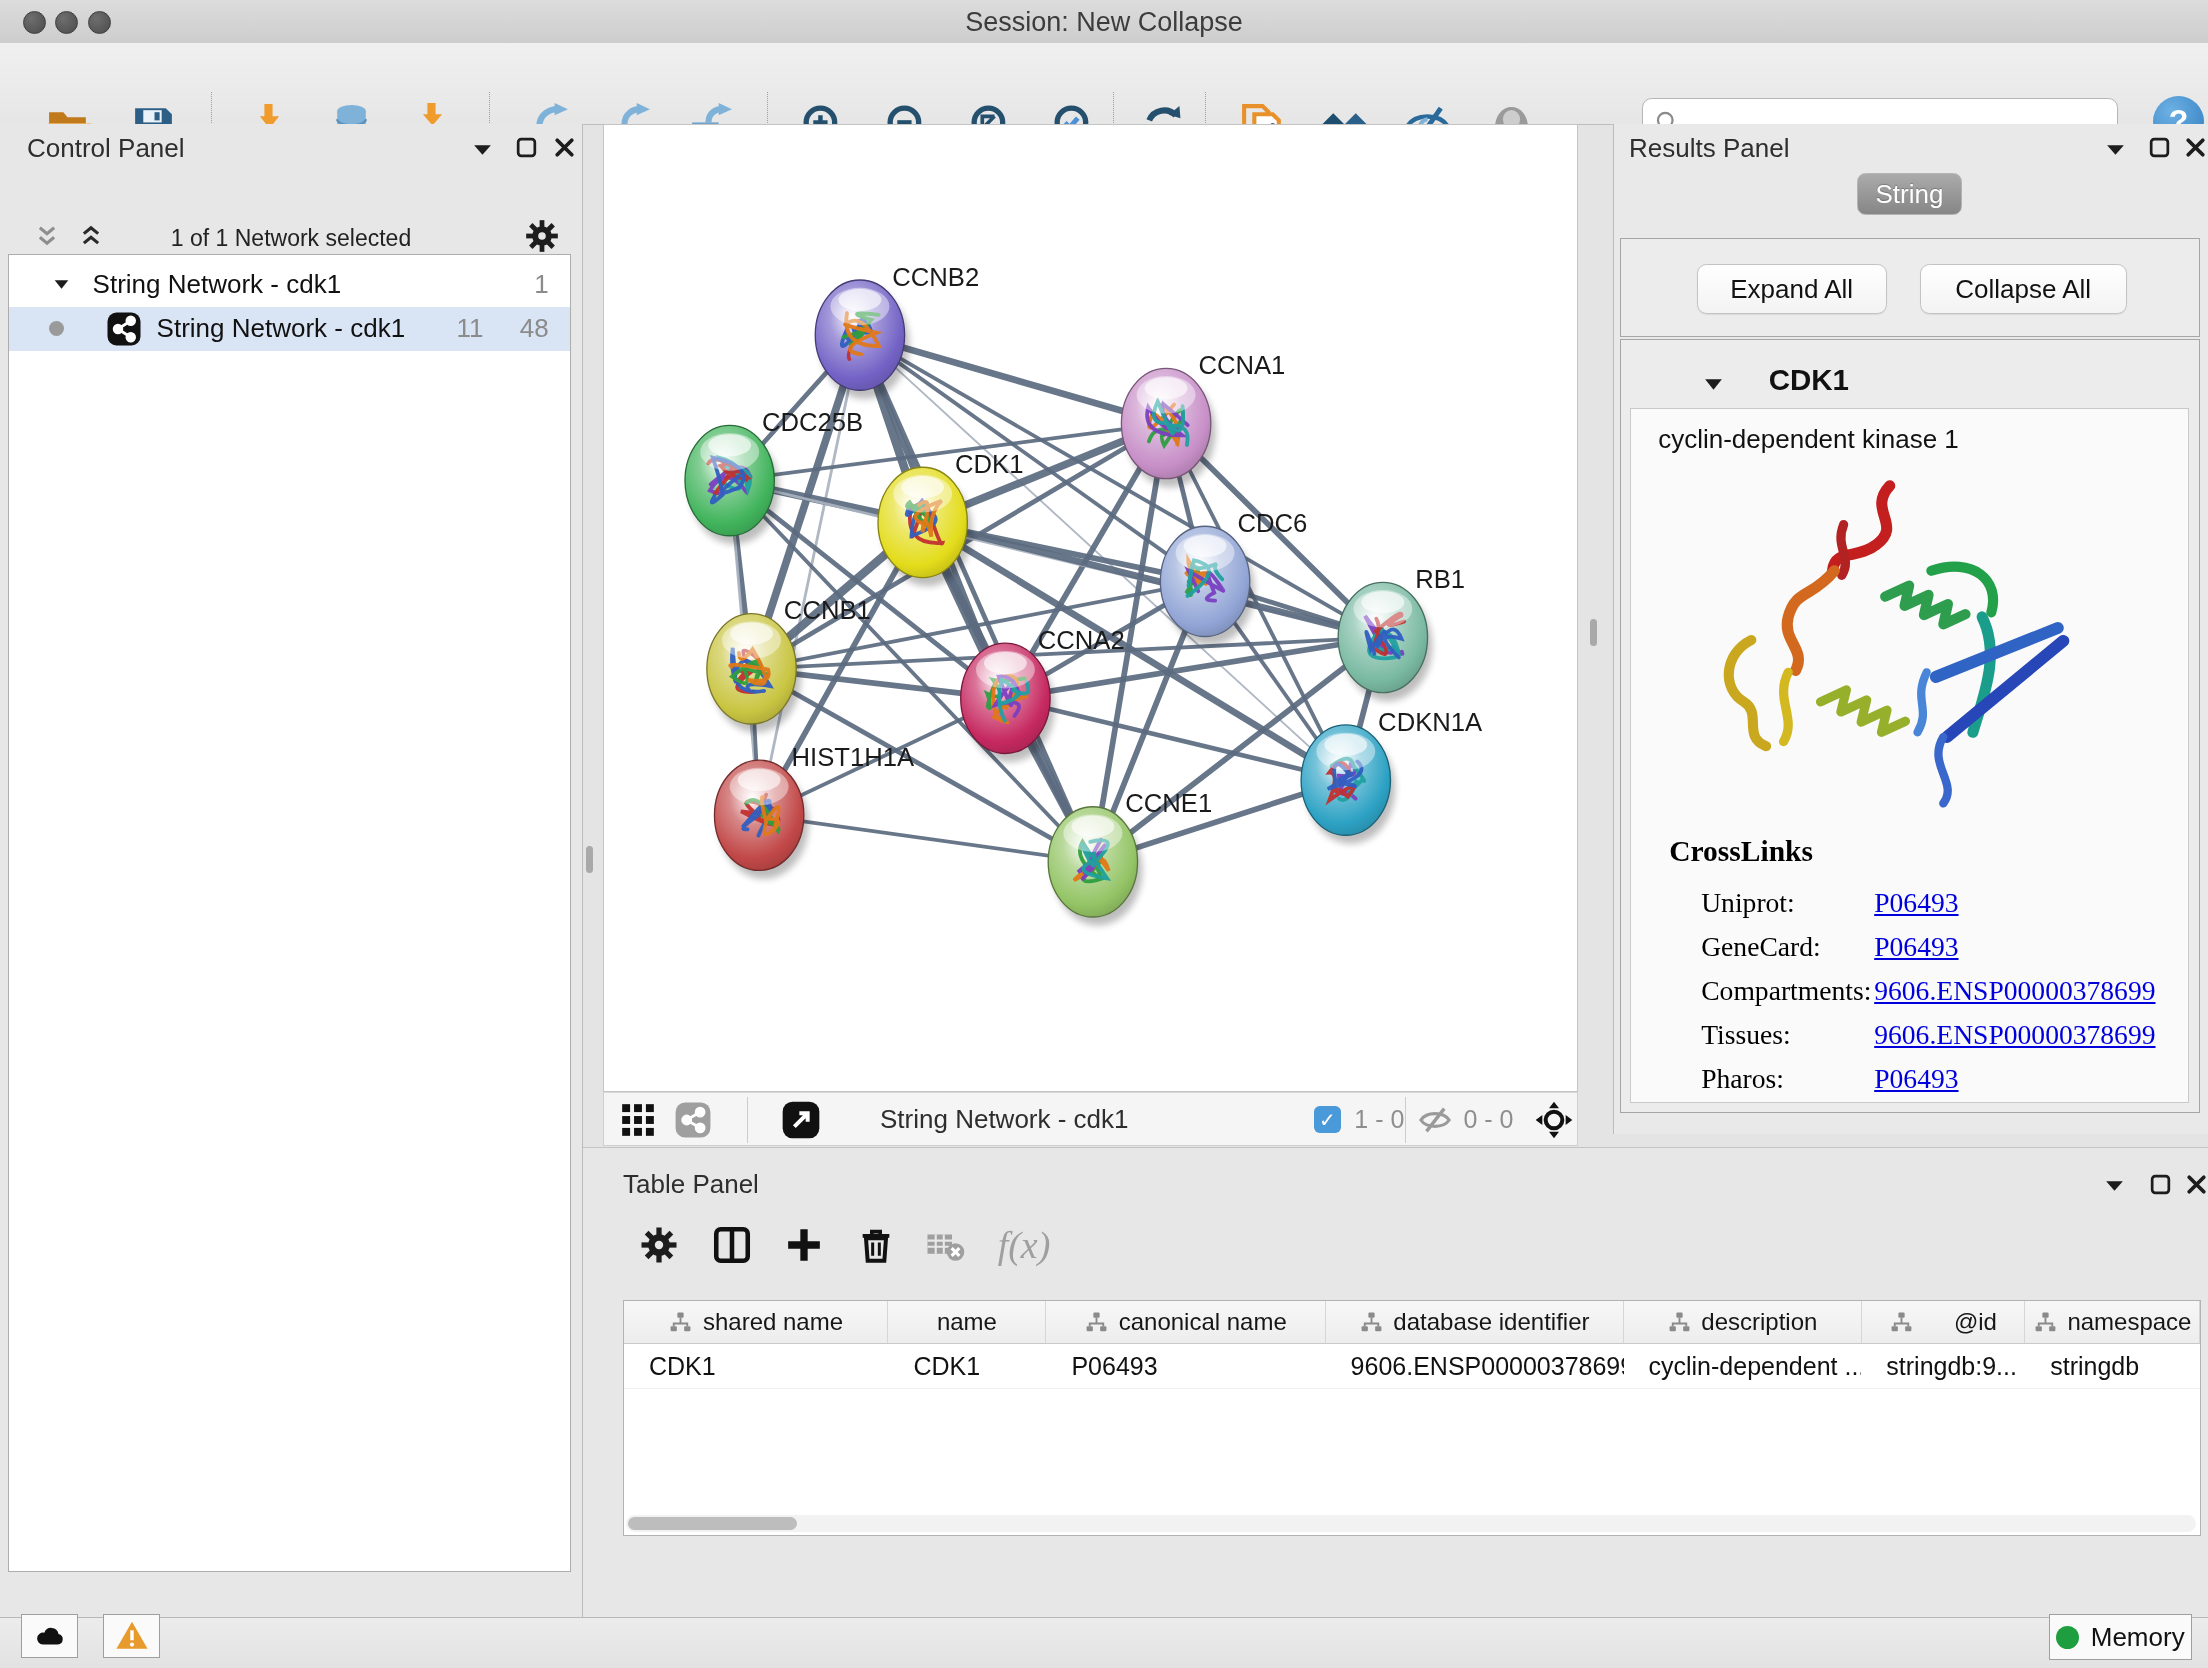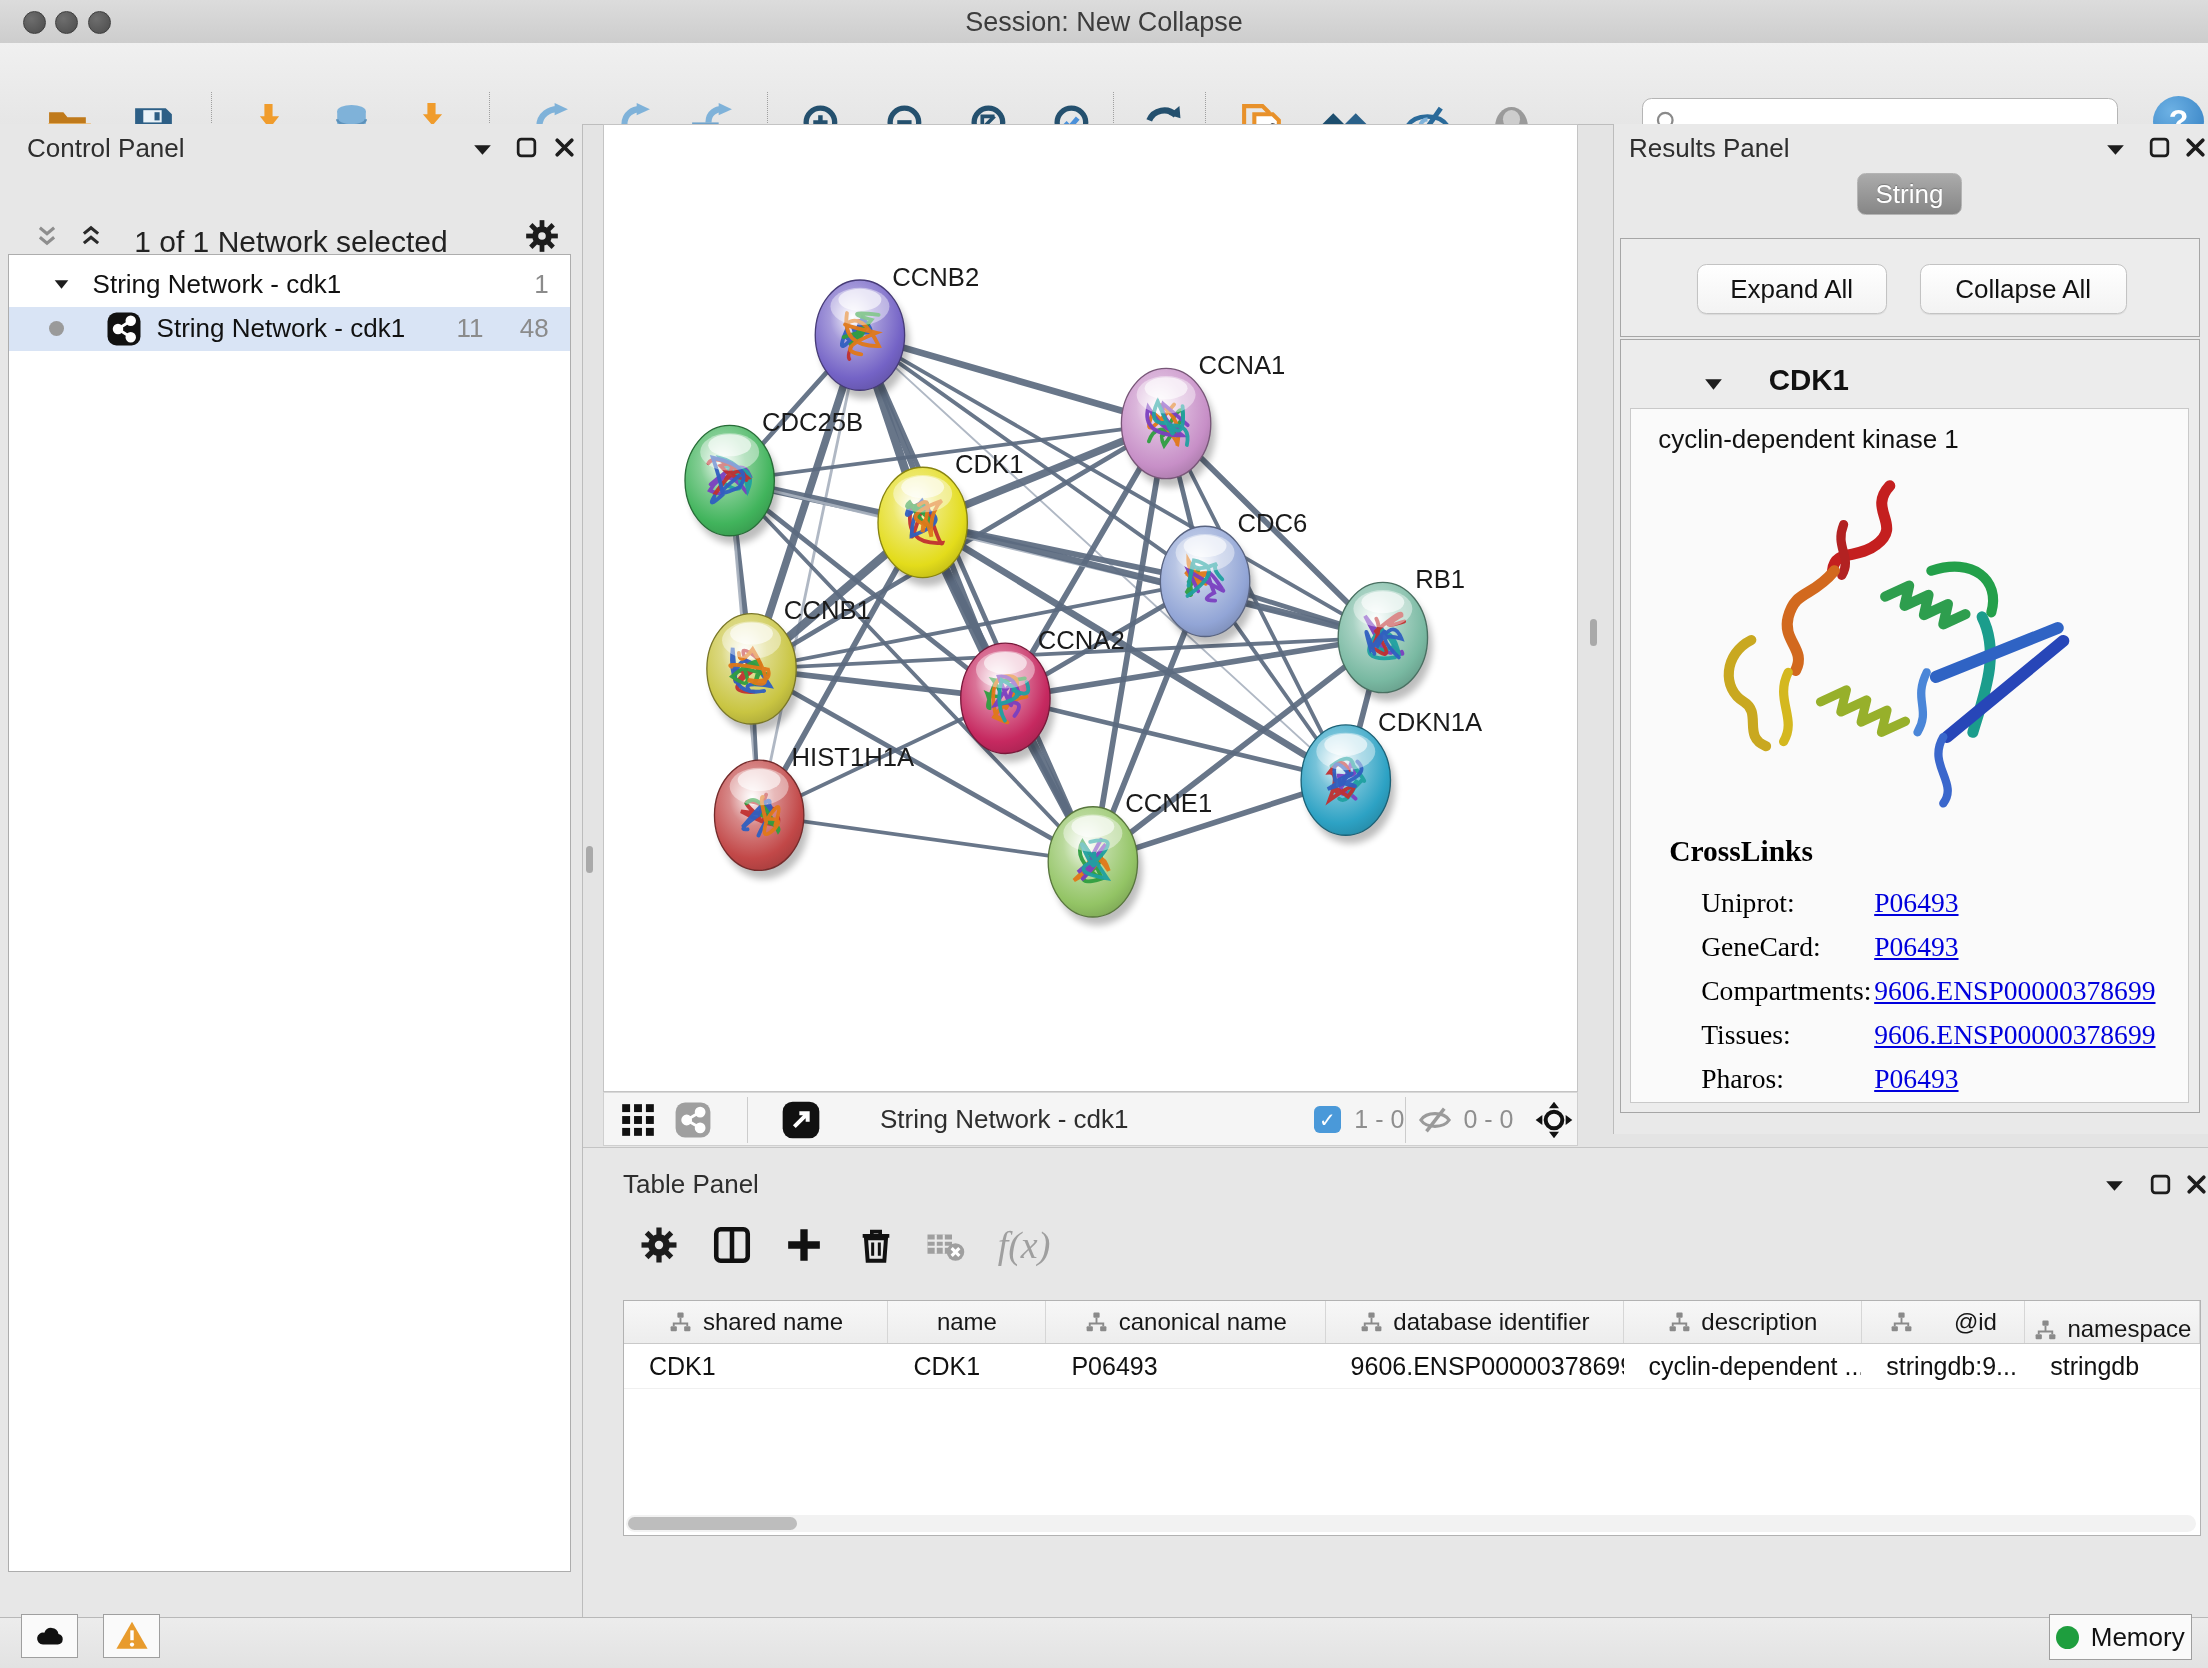--- a/index.html
+++ b/index.html
@@ -20,21 +20,21 @@
   .search-wrap{position:absolute;left:1642px;top:55px;width:474px;height:46px;background:#fff;
     border:1px solid #b5b5b5;border-radius:9.5px;display:flex;align-items:center;}
   .search-wrap svg{width:27px;height:27px;margin-left:11.4px;flex:none;}
   .search-wrap input{border:none;outline:none;flex:1;height:38px;font-size:25px;background:transparent;
     font-family:"Liberation Sans",sans-serif;}
   .help-btn{position:absolute;left:2153px;top:53px;width:51px;height:51px;border-radius:50%;
     background:radial-gradient(circle at 35% 30%,#6db1e4,#2f7cc0);color:#fff;font-size:32px;font-weight:bold;
     display:flex;align-items:center;justify-content:center;}
   
   .panel-title{font-size:26px;color:#2e2e2e;}
-  .pctl{font-size:30px;color:#222;}
+  .pctl{font-size:23px;color:#222;}
   .control-panel{position:absolute;left:0;top:124px;width:582px;height:1493px;background:#e7e7e7;
     border-right:1px solid #bcbcbc;}
   .seg{display:flex;position:absolute;}
   .seg .tab{border:1px solid #b4b4b4;border-left:none;background:linear-gradient(#ffffff,#f2f2f2);
     display:flex;align-items:center;justify-content:center;font-size:26px;color:#1d1d1d;}
   .seg .tab:first-child{border-left:1px solid #b4b4b4;border-radius:8.6px 0 0 8.6px;}
   .seg .tab:last-child{border-radius:0 8.6px 8.6px 0;}
   .seg .tab.sel{background:linear-gradient(#ababab,#868686);color:#fff;text-shadow:0 -1px 1px rgba(0,0,0,.25);}
   .tree-box{position:absolute;left:7.6px;top:130px;width:561px;height:1316px;background:#fff;border:1px solid #adadad;}
   .tree-row{position:relative;height:44px;display:flex;align-items:center;font-size:26px;color:#111;}
@@ -862,21 +862,21 @@
             <svg viewBox="0 0 24 24" style="width: 25px; height: 25px; flex: 0 0 auto;">
               <g fill="#8a8a8a">
                 <rect x="9" y="2.5" width="6" height="5" rx="1"></rect>
                 <rect x="2.5" y="15.5" width="6" height="5" rx="1"></rect>
                 <rect x="15.5" y="15.5" width="6" height="5" rx="1"></rect>
               </g>
               <path d="M12 7.5v4M5.5 15.5v-2.5h13v2.5M12 11.5v2" stroke="#8a8a8a" stroke-width="1.8" fill="none"></path>
             </svg>
             <span>@id</span>
           </div>
-          <div class="th" style="width: 177px; align-items: flex-end;">
+          <div class="th" style="width: 177px;">
             <svg viewBox="0 0 24 24" style="width: 25px; height: 25px; flex: 0 0 auto;">
               <g fill="#8a8a8a">
                 <rect x="9" y="2.5" width="6" height="5" rx="1"></rect>
                 <rect x="2.5" y="15.5" width="6" height="5" rx="1"></rect>
                 <rect x="15.5" y="15.5" width="6" height="5" rx="1"></rect>
               </g>
               <path d="M12 7.5v4M5.5 15.5v-2.5h13v2.5M12 11.5v2" stroke="#8a8a8a" stroke-width="1.8" fill="none"></path>
             </svg>
             <span>namespace</span>
           </div>

